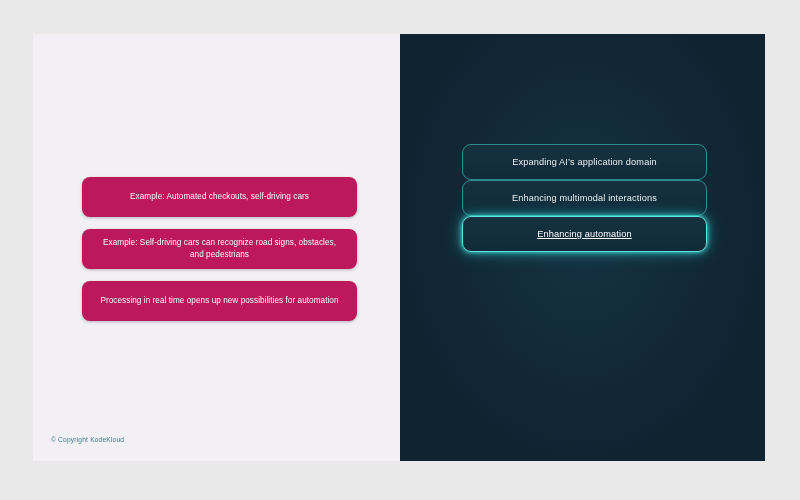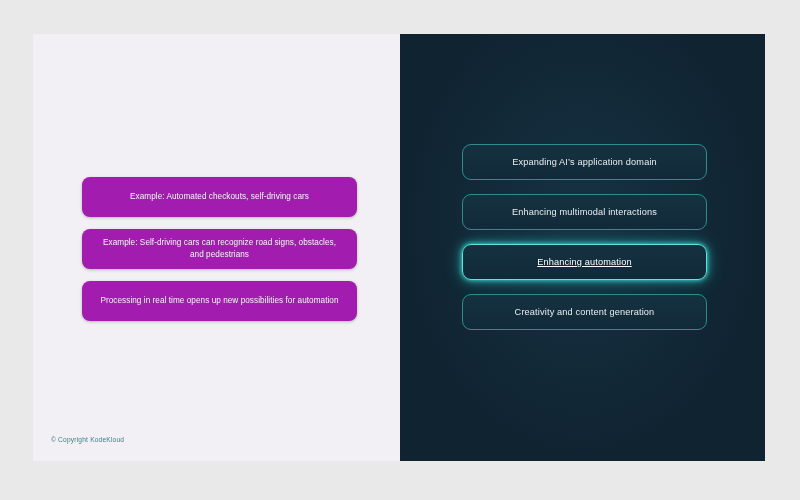--- a/index.html
+++ b/index.html
@@ -38,21 +38,21 @@
     position:absolute;
     left:49px;
     top:143px;
     width:275px;
     display:flex;
     flex-direction:column;
     gap:12px;
   }
 
   .light-card {
-    background:#a21caf;
+    background:#be185d;
     border-radius:8px;
     min-height:40px;
     padding:8px 14px;
     display:flex;
     align-items:center;
     justify-content:center;
     text-align:center;
     box-shadow:0 1px 3px rgba(0,0,0,.25);
   }
 
@@ -91,21 +91,20 @@
     pointer-events:none;
   }
 
   #right-stack {
     position:absolute;
     left:62px;
     top:110px;
     width:245px;
     display:flex;
     flex-direction:column;
-    gap:14px;
     z-index:2;
   }
 
   .dark-card {
     height:36px;
     border-radius:9px;
     border:1px solid #2c8d8c;
     background:linear-gradient(180deg,#15313f 0%, #112a3a 100%);
     display:flex;
     align-items:center;
@@ -169,21 +168,18 @@
       </div>
 
       <div class="dark-card">
         <span class="card-text">Enhancing multimodal interactions</span>
       </div>
 
       <div class="dark-card active">
         <span class="card-text">Enhancing automation</span>
       </div>
 
-      <div class="dark-card">
-        <span class="card-text">Creativity and content generation</span>
-      </div>
 
     </div>
 
   </div>
 
 </div>
 
 </body></html>

